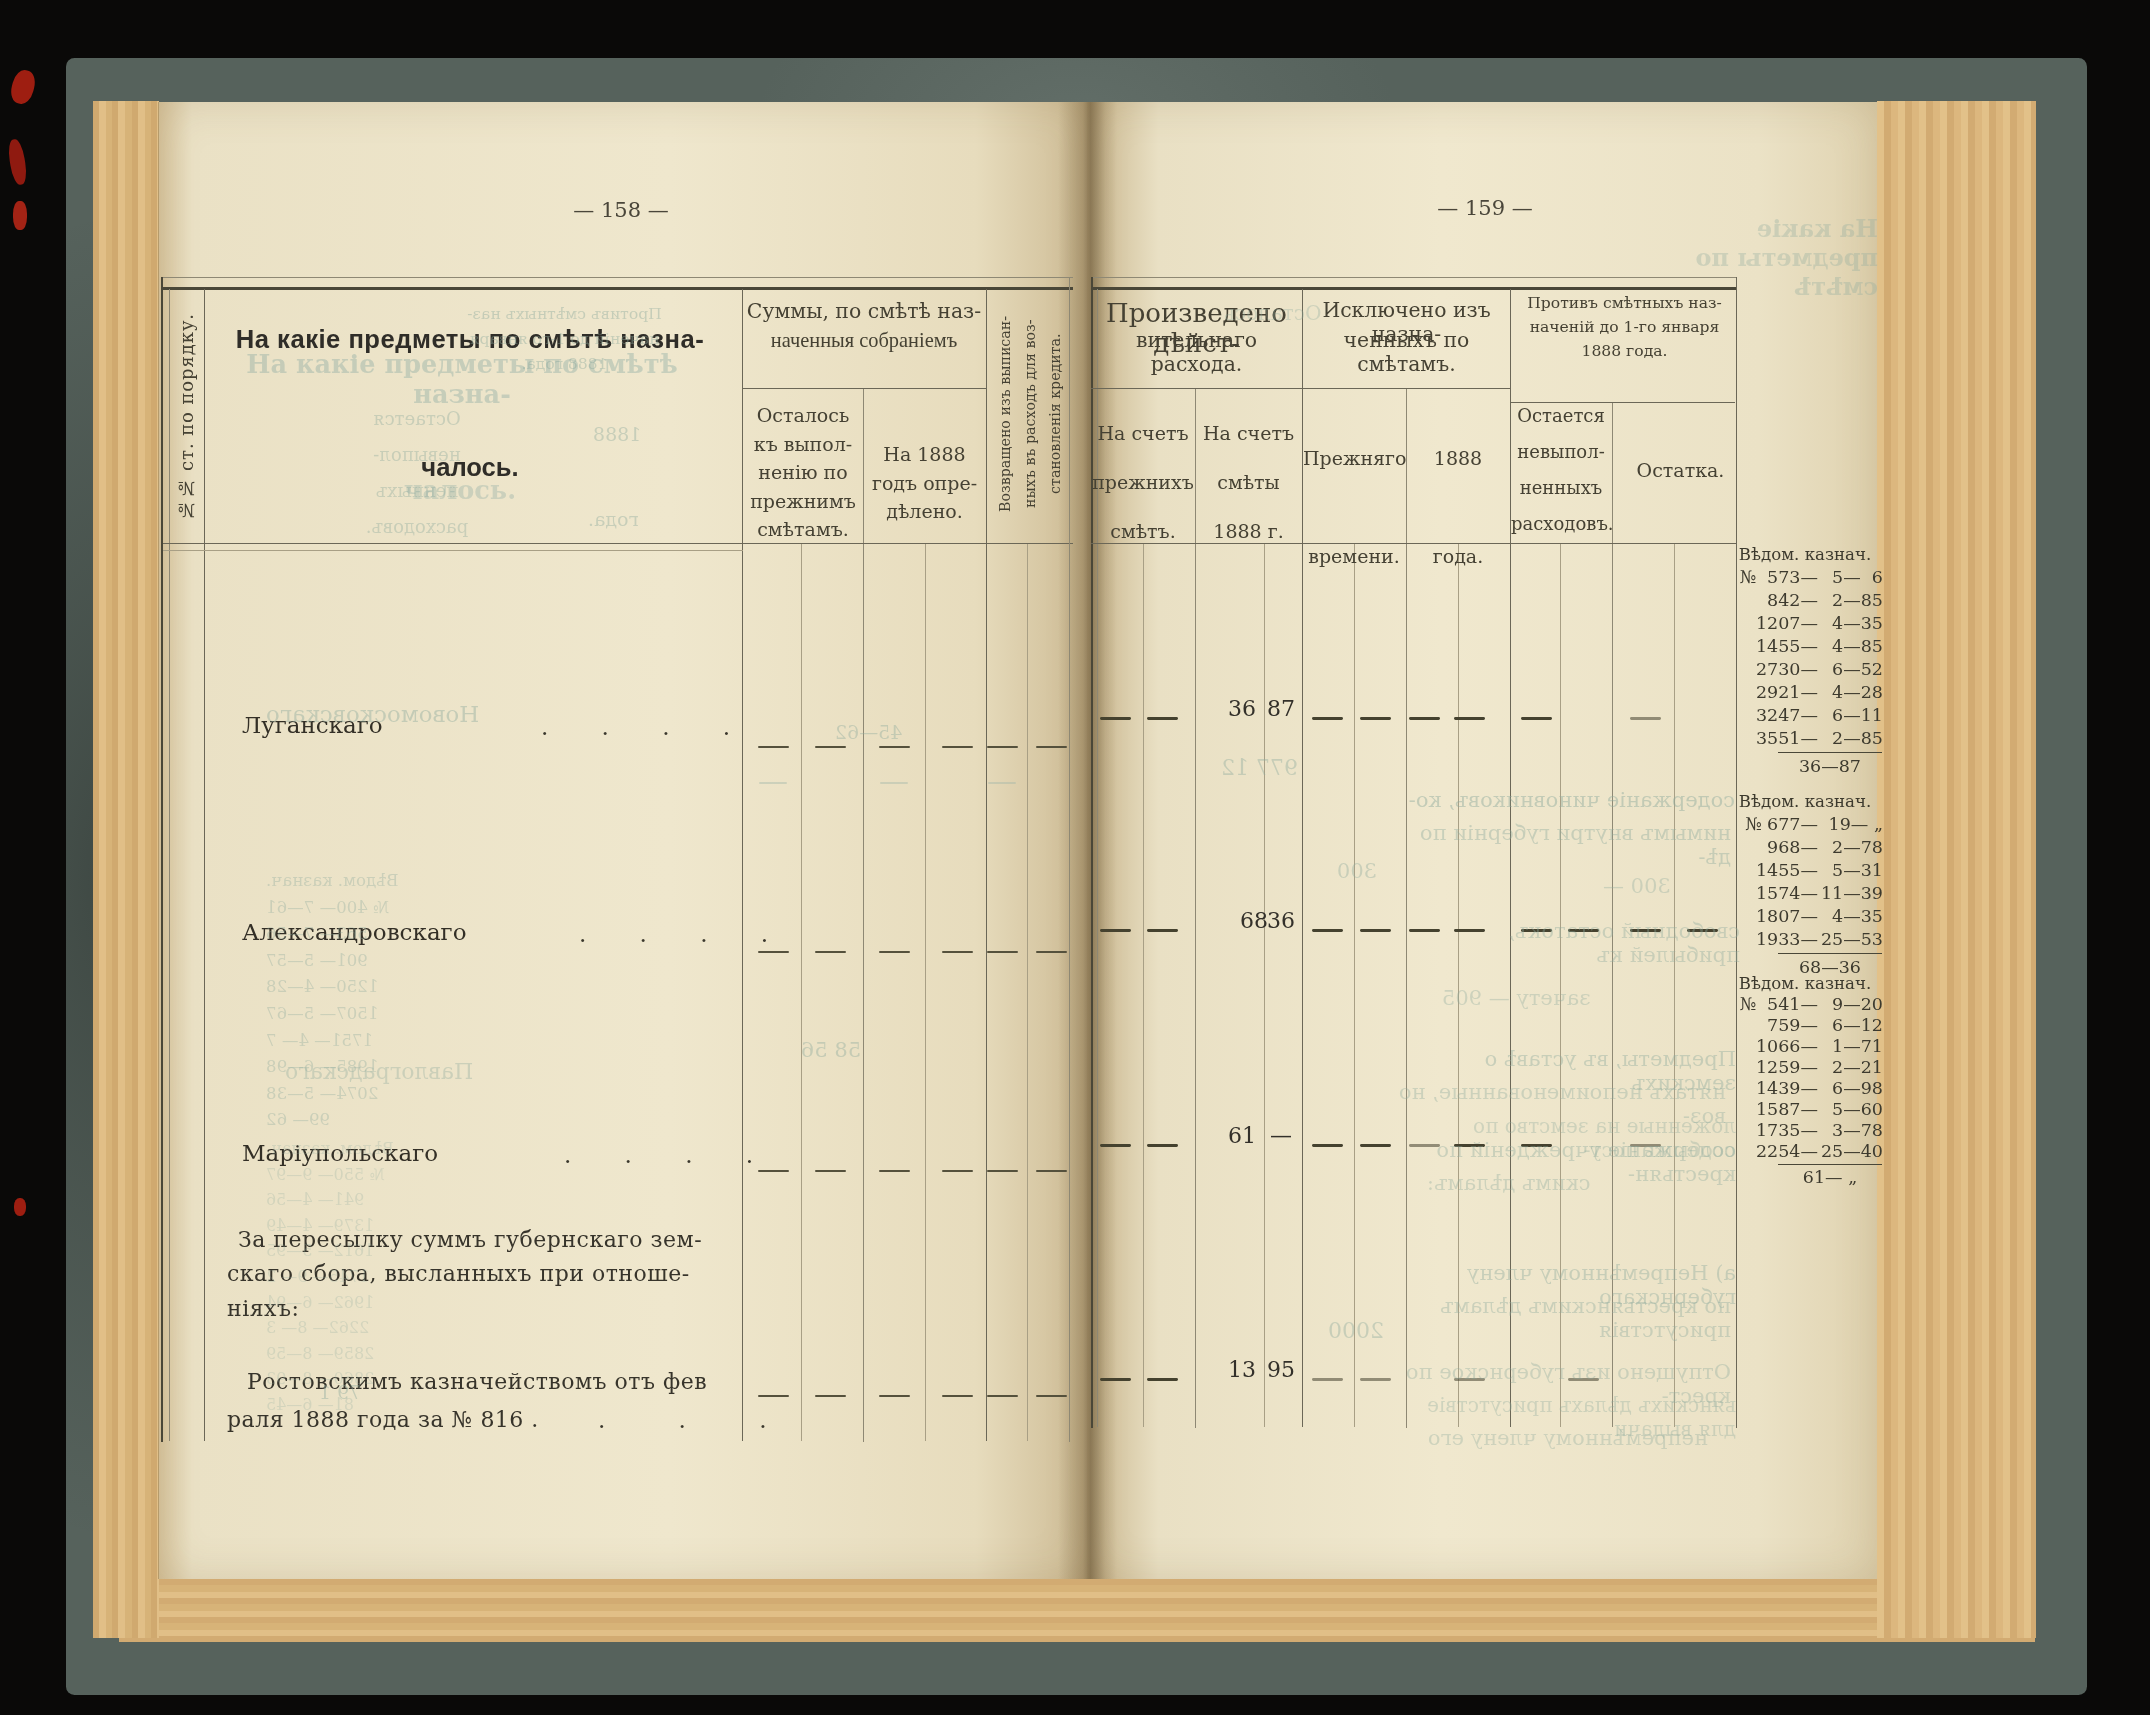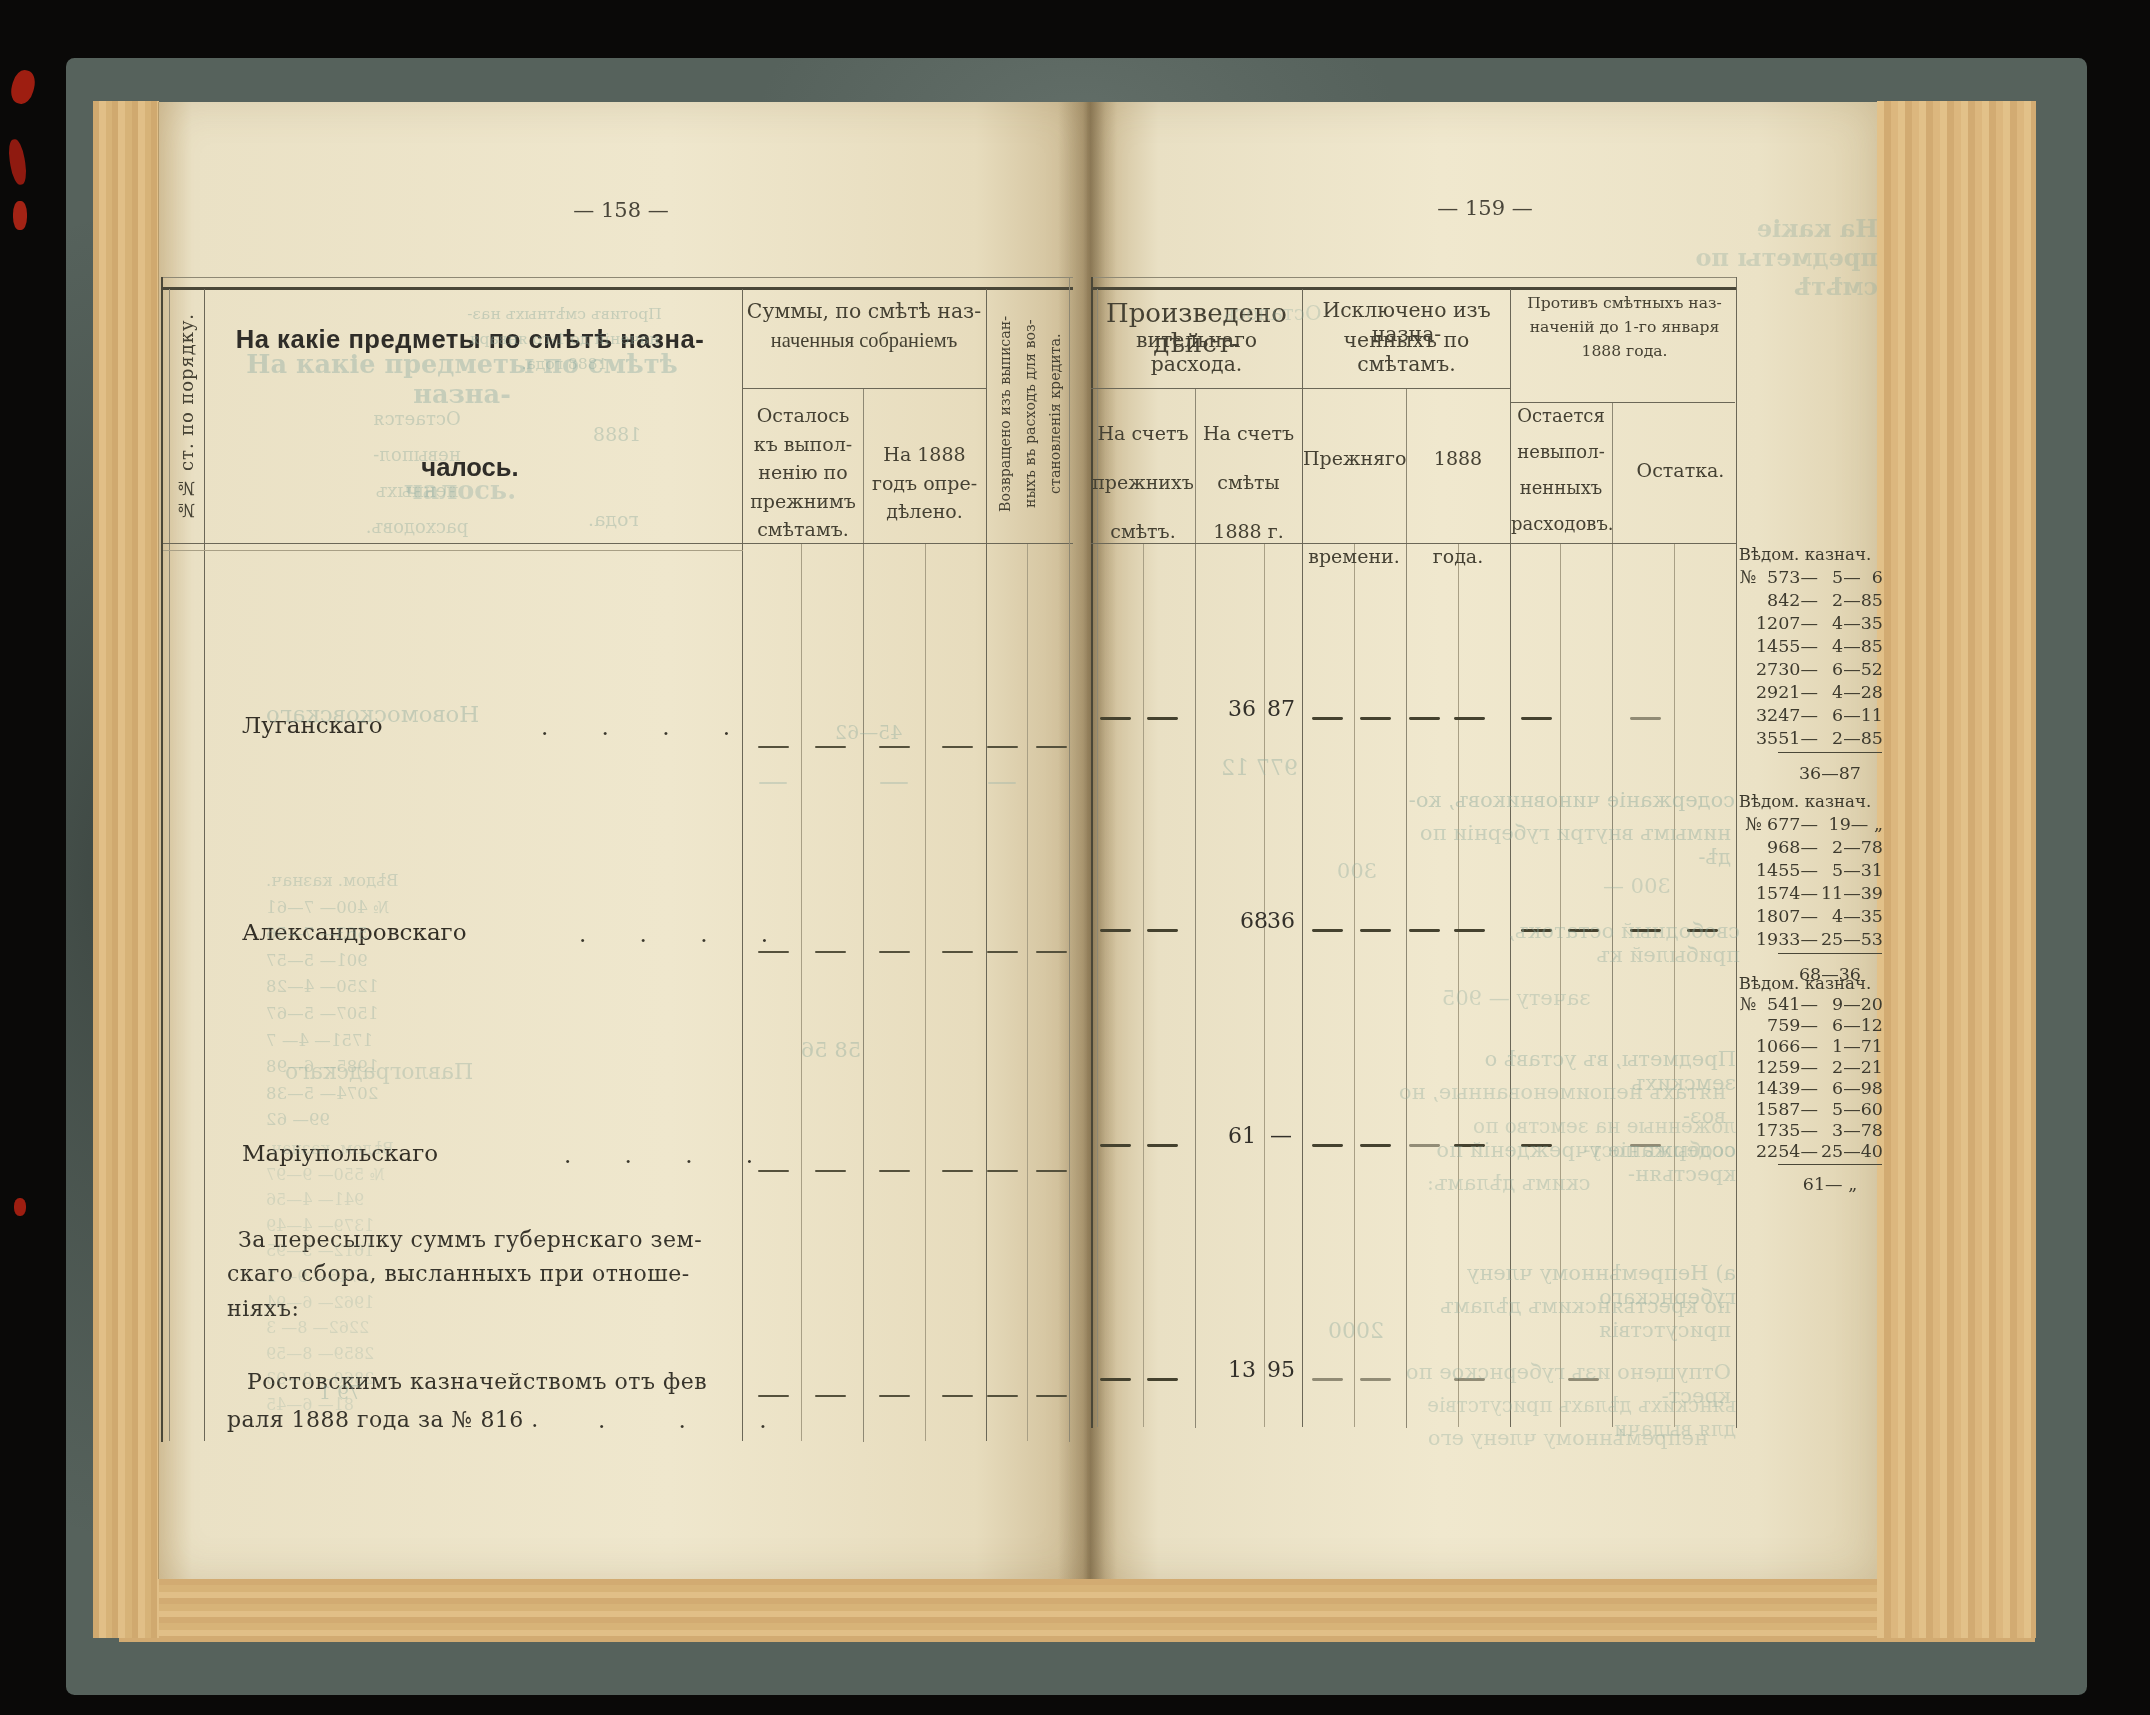--- a/index.html
+++ b/index.html
@@ -41,21 +41,21 @@
   .num{position:absolute;font-family:"DejaVu Serif",serif;font-size:22px;color:#33302a;width:52px;text-align:center;}
   .rlabel{position:absolute;font-family:"DejaVu Serif",serif;font-size:23px;color:#332f26;}
   .leaders{position:absolute;font-family:"DejaVu Serif",serif;font-size:23px;color:#3a372c;word-spacing:46px;}
   .par{position:absolute;font-family:"DejaVu Serif",serif;font-size:22px;color:#37342b;letter-spacing:0.5px;}
   .ann{position:absolute;left:1727px;width:156px;font-family:"DejaVu Serif",serif;font-size:17.5px;color:#3d3a2e;line-height:23px;}
   .ann.compact{line-height:21px;}
   .ann-title{text-align:center;font-size:16.6px;}
   .ann-row{display:flex;}
   .ann-no{flex:1;text-align:right;white-space:pre;}
   .ann-amt{width:65px;text-align:right;white-space:pre;}
-  .ann-total{border-top:1.4px solid #4a4738;width:104px;margin-left:51px;text-align:center;margin-top:1.9px;padding-top:9px;}
+  .ann-total{border-top:1.4px solid #4a4738;width:104px;margin-left:51px;text-align:center;margin-top:1.9px;padding-top:2px;}
   .red{position:absolute;background:#9e1e11;border-radius:45%;}
 </style>
 </head>
 <body>
 
 <div class="scene">
 
   <div class="cover x"></div>
   <div class="edge b x" style="left:119px;top:1575px;width:1916px;height:67px;"></div>
   <div class="edge l x" style="left:93px;top:101px;width:66px;height:1537px;"></div>

